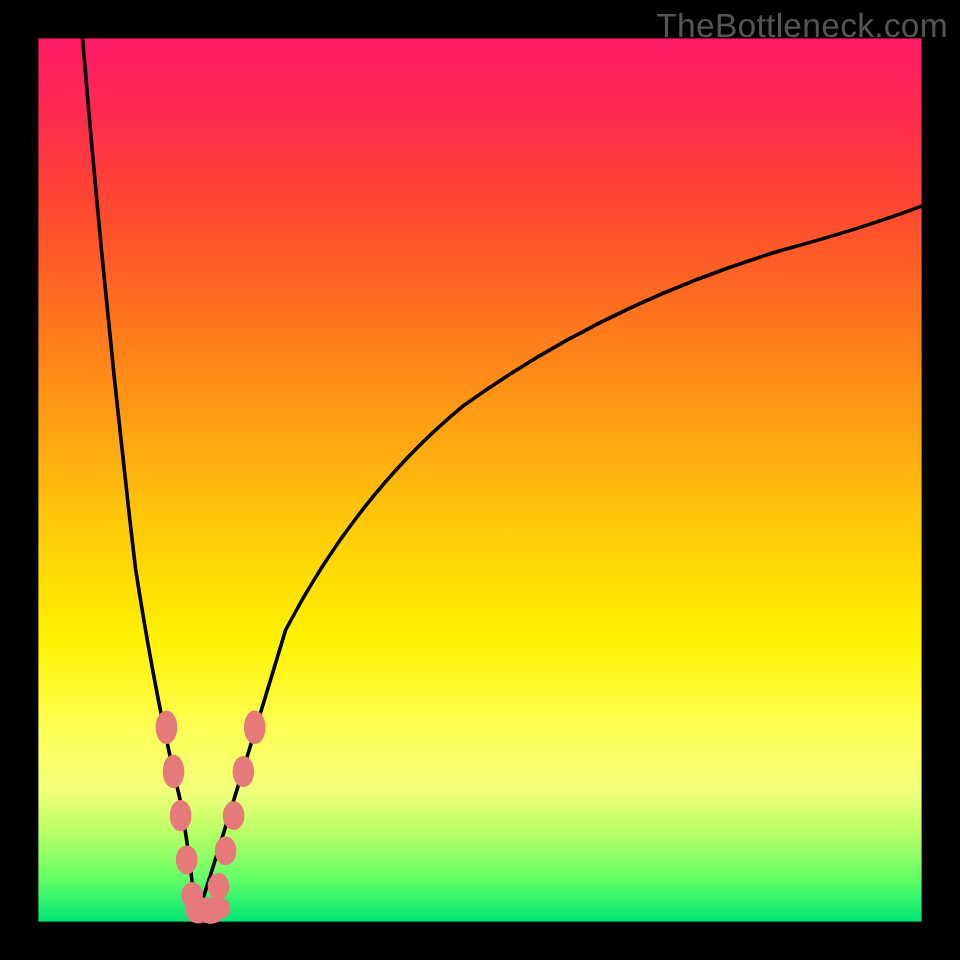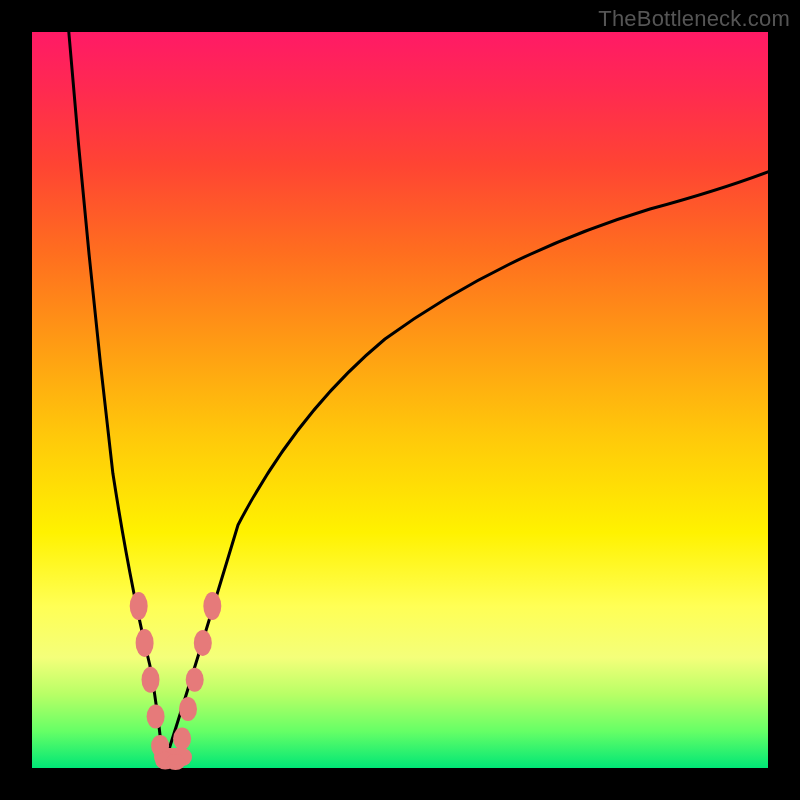--- a/index.html
+++ b/index.html
@@ -38,21 +38,21 @@
       #b8ff66 90%,
       #66ff66 95%,
       #00e676 100%
     );
   }
   .watermark {
     position: absolute;
     top: 6px;
     right: 10px;
     color: #555;
-    font-size: 22px;
+    font-size: 28px;
     letter-spacing: 0.2px;
     user-select: none;
   }
   svg.curves {
     position: absolute;
     left: 0; top: 0;
     width: 736px;
     height: 736px;
     overflow: visible;
   }

